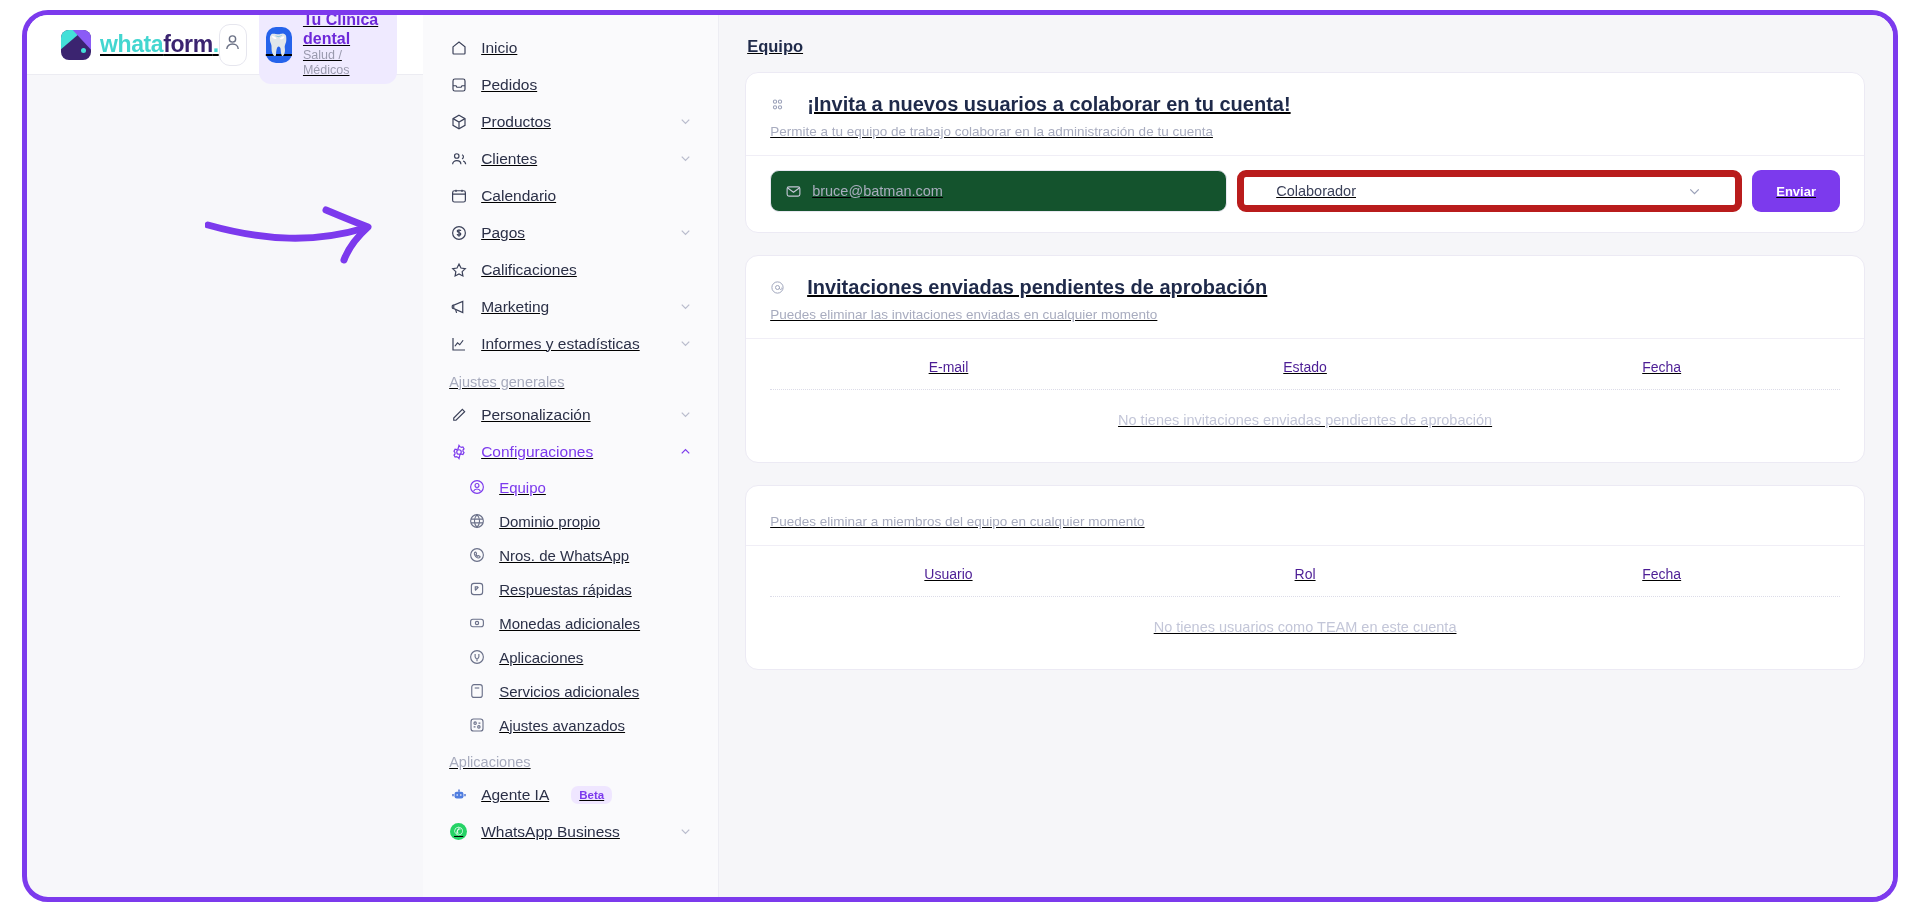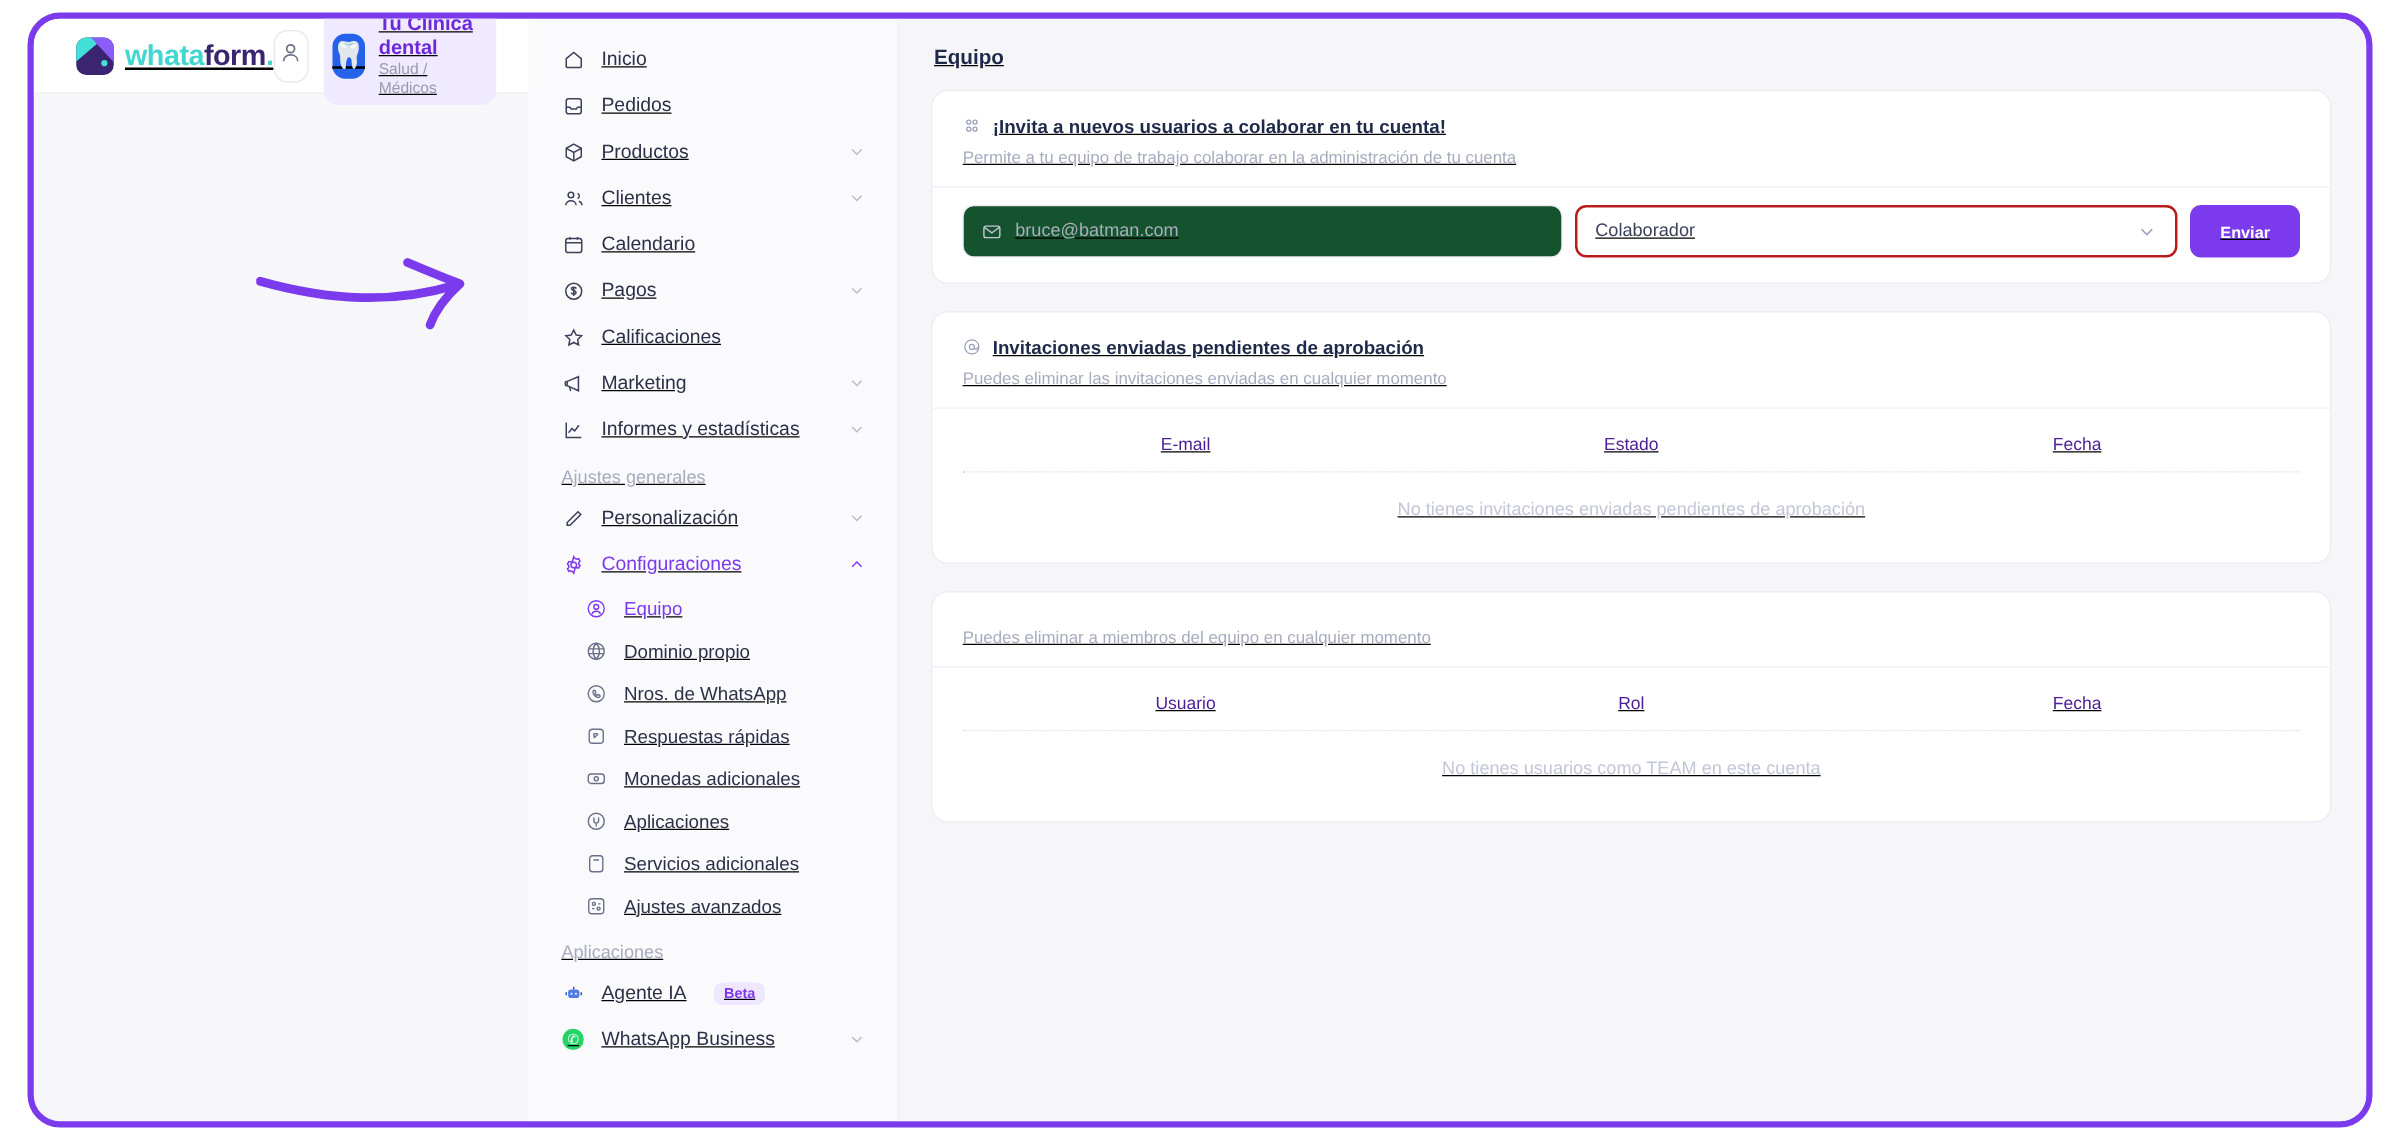--- a/index.html
+++ b/index.html
@@ -131,44 +131,44 @@
   #page-title { font-size: 16.5px; font-weight: bold; color: #1f2a4a; margin: 4px 0 16px 2px; }
 
   .card {
     background: #ffffff;
     border: 1px solid #eceaf4;
     border-radius: 13px;
     margin-bottom: 22px;
   }
   .card-head { padding: 20px 24px 16px 24px; }
   .card-title {
-    display: flex; align-items: flex-start; gap: 9px;
-    font-size: 15px; font-weight: bold; color: #1f2a4a;
+    display: flex; align-items: center; gap: 22px;
+    font-size: 20px; font-weight: bold; color: #1f2a4a;
   }
   .card-title .ci { color: #9aa0b8; display: flex; }
   .card-sub { font-size: 13.5px; color: #a8acbf; margin-top: 8px; }
 
   .invite-row {
     border-top: 1px solid #f0eef6;
     display: flex; align-items: center;
     padding: 14px 24px 20px 24px; gap: 0;
   }
   .email-field {
     flex: 1 1 0; min-width: 0; height: 42px;
     border: 1px solid #e9e7f1; border-radius: 9px;
     display: flex; align-items: center; gap: 10px;
     padding: 0 14px; background: #14532d;
   }
   .email-field .mail-ico { color: #c3c6d5; display: flex; }
   .email-field .ph { font-size: 14.5px; color: #a9adbe; }
   .role-field {
     flex: 1 1 0; min-width: 0; height: 42px;
-    border: 2px solid #b91c1c; border-radius: 9px;
+    border: 7px solid #b91c1c; border-radius: 9px;
     display: flex; align-items: center;
-    padding: 0 14px; background: #fff; margin-left: 10px;
+    padding: 0 32px; background: #fff; margin-left: 10px;
   }
   .role-field .val { font-size: 14.5px; color: #3b4159; }
   .role-field .chev { margin-left: auto; color: #9aa0b8; display: flex; }
   .send-btn {
     height: 42px; margin-left: 10px;
     background: #7c3aed; color: #fff;
     border: none; border-radius: 9px;
     font-size: 13px; font-weight: bold;
     padding: 0 24px; font-family: "Liberation Sans", sans-serif;
   }

